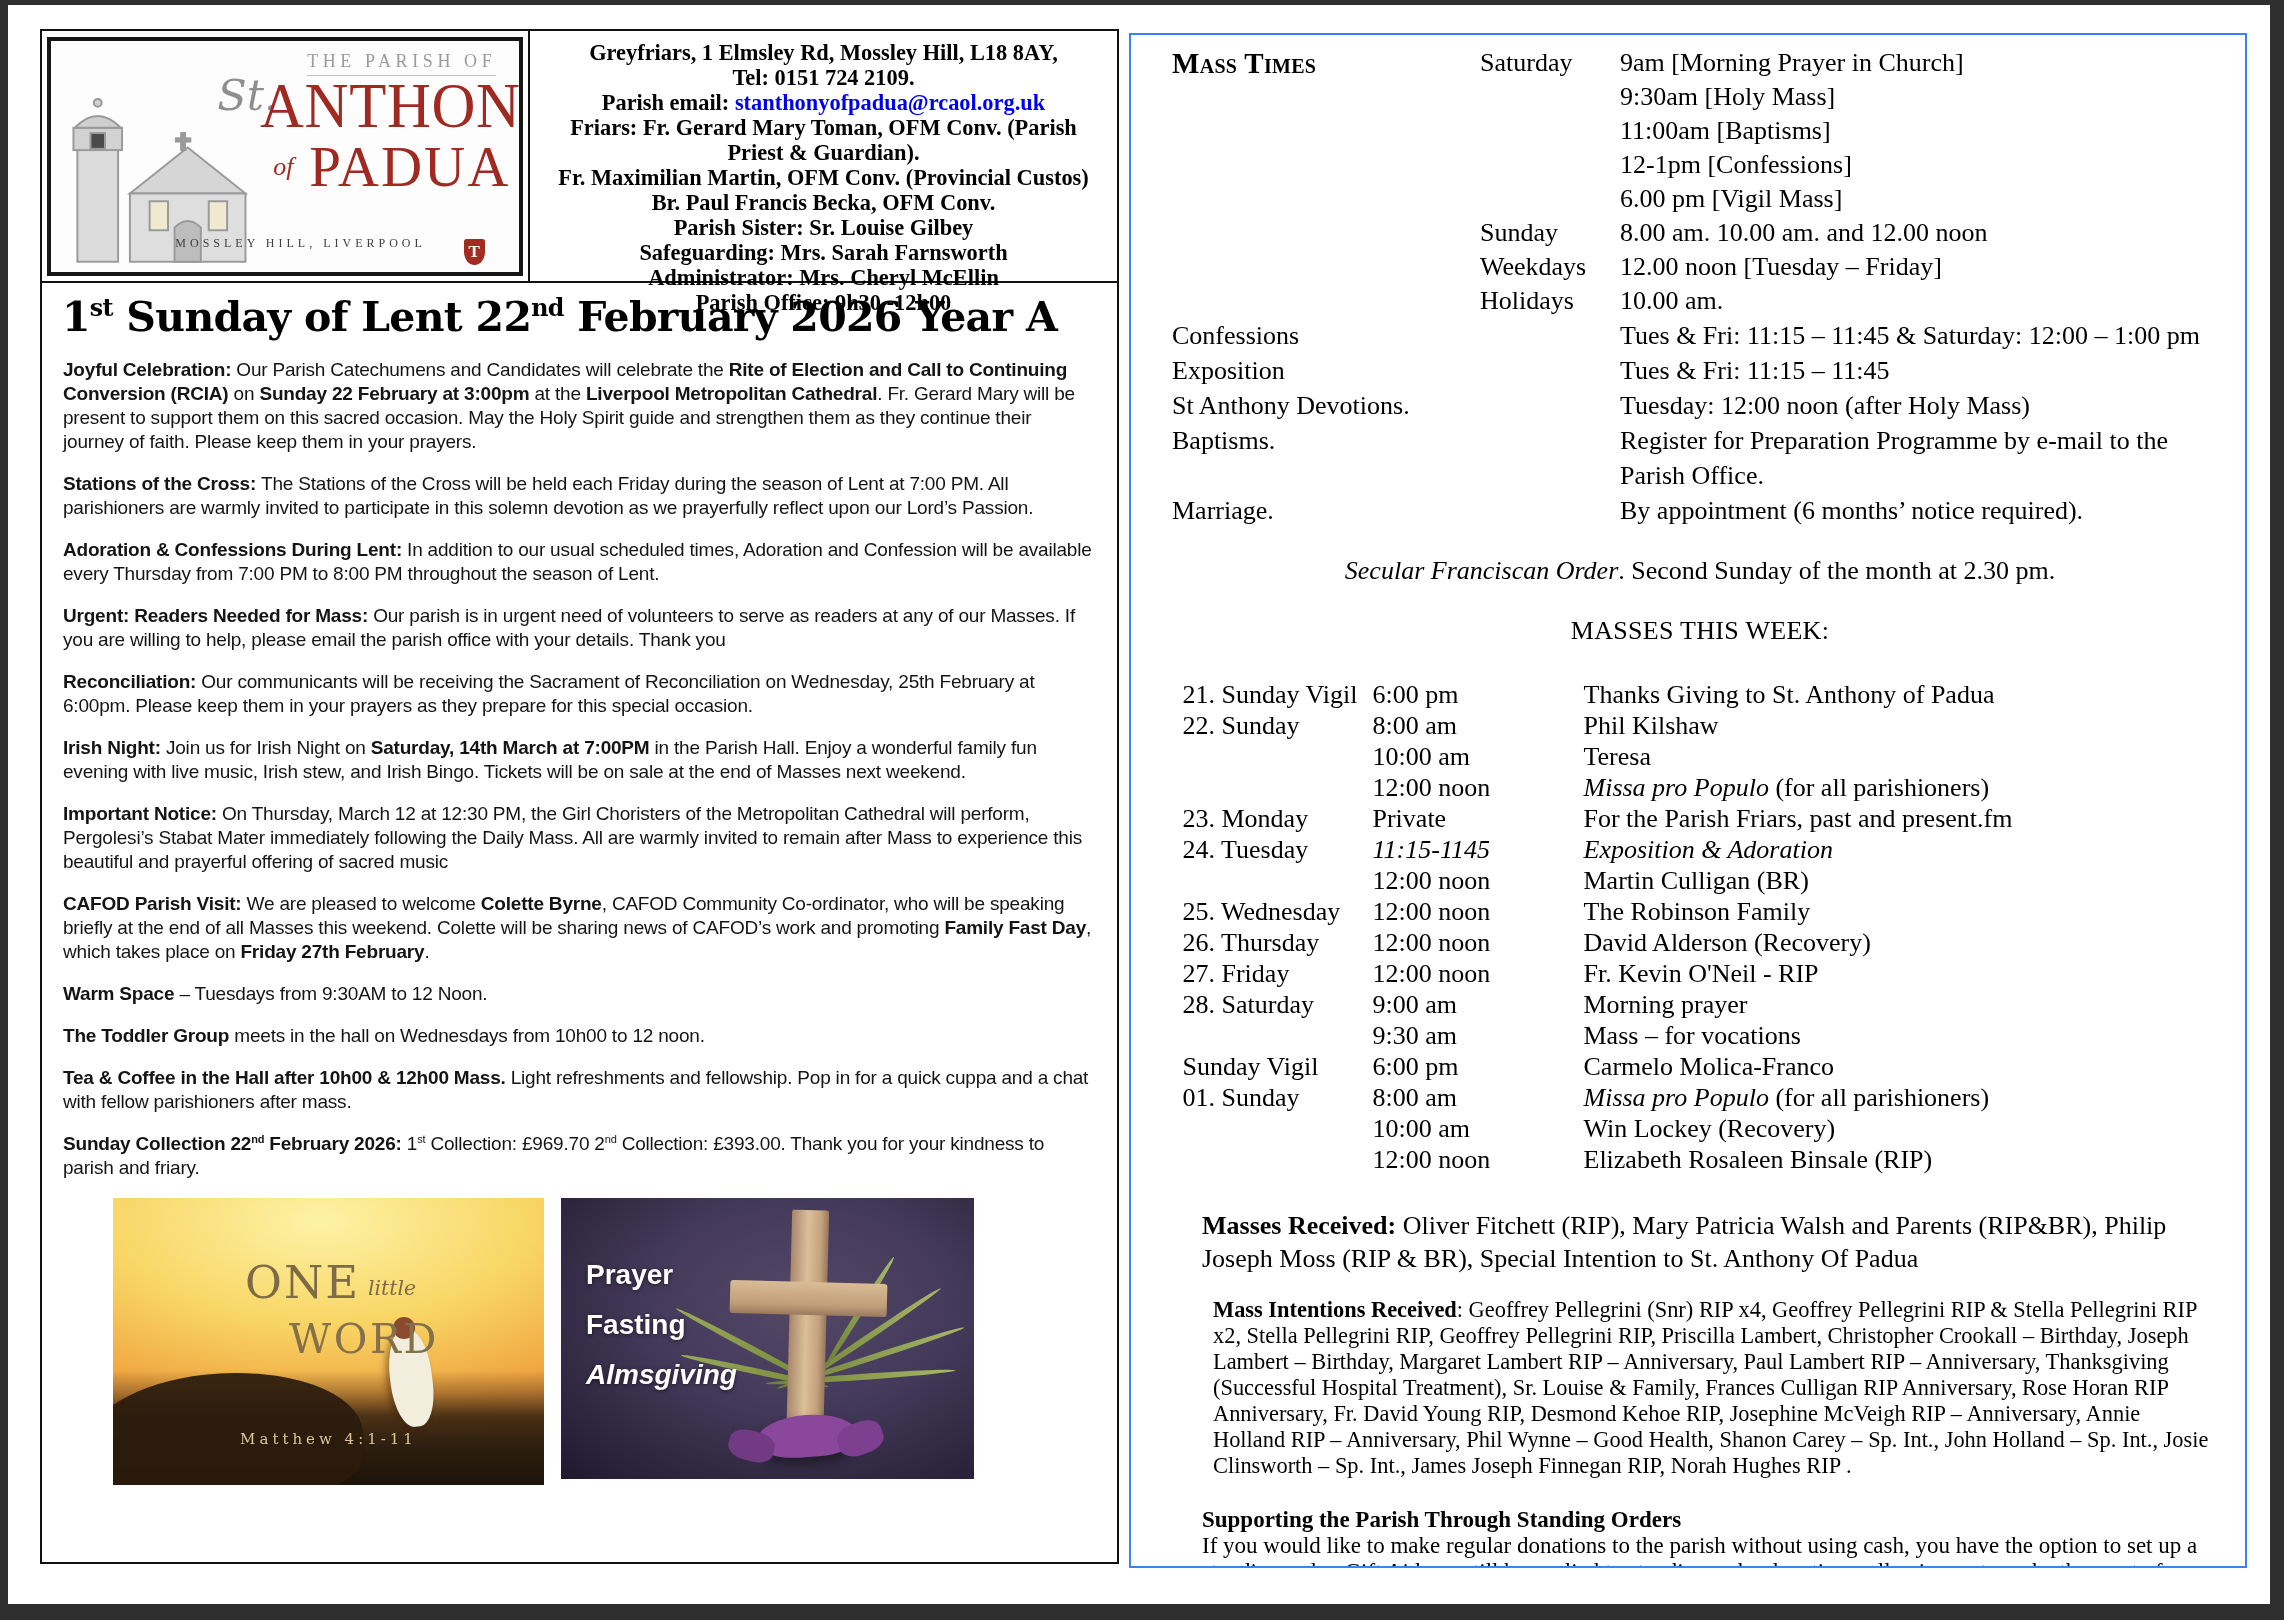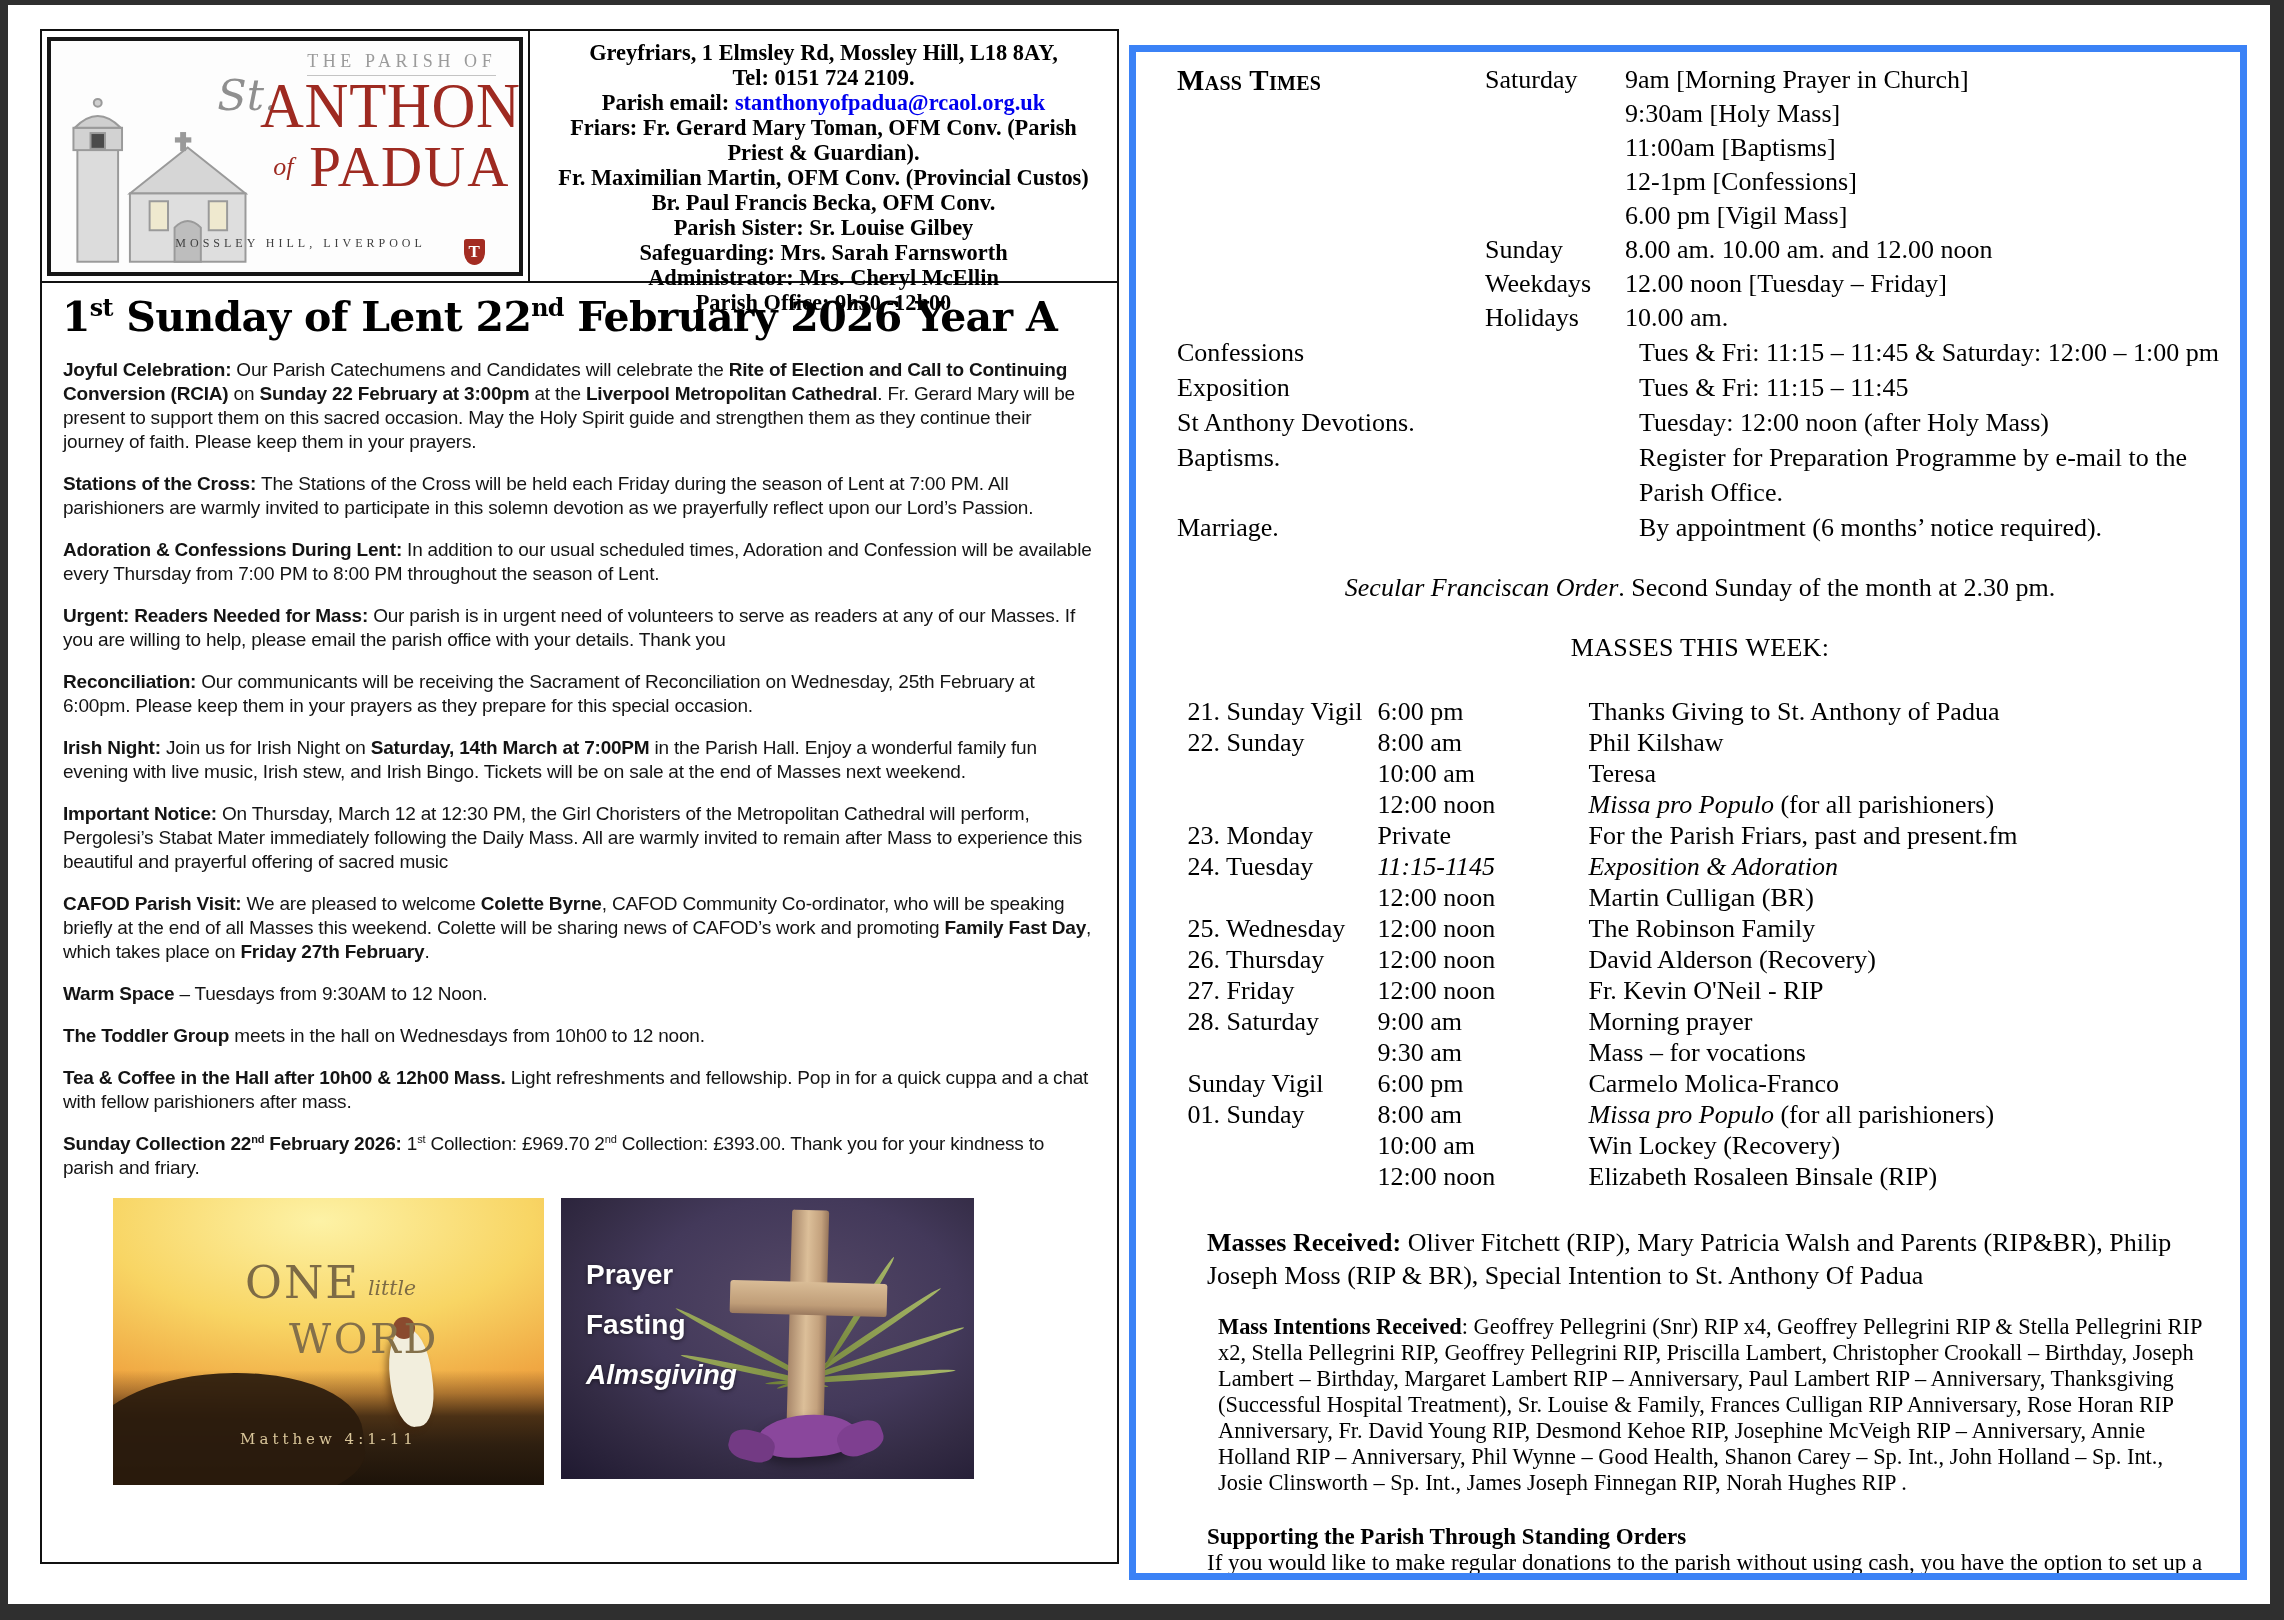--- a/index.html
+++ b/index.html
@@ -50,27 +50,27 @@
   .f3{width:191px;left:204px;top:176px;transform:rotate(-4deg);}
   .f4{width:165px;left:105px;top:146px;transform:rotate(28deg);background:linear-gradient(90deg,#9aa95a,#77883c);}
   .f5{width:151px;left:118px;top:170px;transform:rotate(12deg);background:linear-gradient(90deg,#9aa95a,#77883c);}
   .f6{width:132px;left:232px;top:112px;transform:rotate(-58deg);}
   .ribbon{position:absolute;left:197px;top:217px;width:99px;height:42px;background:#8a479c;border-radius:50% 50% 40% 40%;transform:rotate(-4deg);box-shadow:0 6.6px 12px rgba(0,0,0,.4);}
   .ribbon:before{content:"";position:absolute;left:-30px;top:12px;width:46px;height:30px;background:#733a84;border-radius:40%;transform:rotate(18deg);}
   .ribbon:after{content:"";position:absolute;right:-26px;top:10.5px;width:46px;height:32px;background:#7e3f90;border-radius:40%;transform:rotate(-16deg);}
   .p-line{position:absolute;left:25px;font-family:"Liberation Sans",sans-serif;font-weight:bold;font-size:28px;color:#fff;text-shadow:0 1.3px 4px rgba(0,0,0,.55);}
   .pl1{top:61px;} .pl2{top:111px;} .pl3{top:161px;font-style:italic;}
   
-  .right-box{position:absolute;left:1121px;top:40px;width:1118px;height:1535px;border:7px solid #3b82f6;box-sizing:border-box;background:#fff;overflow:hidden;font-size:26px;}
+  .right-box{position:absolute;left:1121px;top:28px;width:1118px;height:1535px;border:2px solid #3b82f6;box-sizing:border-box;background:#fff;overflow:hidden;font-size:26px;}
   .rb-pad{padding:10.5px 17px 0 41px;}
   .mt-row{display:flex;align-items:flex-start;line-height:34px;}
   .mt-l{width:308px;flex:none;font-weight:bold;font-variant:small-caps;font-size:29px;letter-spacing:0.3px;}
   .mt-d{width:140px;flex:none;}
   .mt-v{flex:1;}
-  .svc{line-height:35px;gap:14px;}
+  .svc{line-height:35px;}
   .svc .mt-lab{width:448px;flex:none;}
   .secular{margin-top:28px;text-align:center;}
   .mw-head{margin-top:30px;text-align:center;letter-spacing:0.3px;}
   .mw-table{margin-top:33px;padding-left:10.5px;}
   .mw-row{display:flex;line-height:31px;}
   .mw-d{width:190px;flex:none;}
   .mw-t{width:211px;flex:none;}
   .mw-i{flex:1;}
   .received{margin:34px 13px 0 30px;line-height:33px;}
   .intentions{margin:22.4px 18.4px 0 41px;font-size:22.4px;line-height:26px;}

